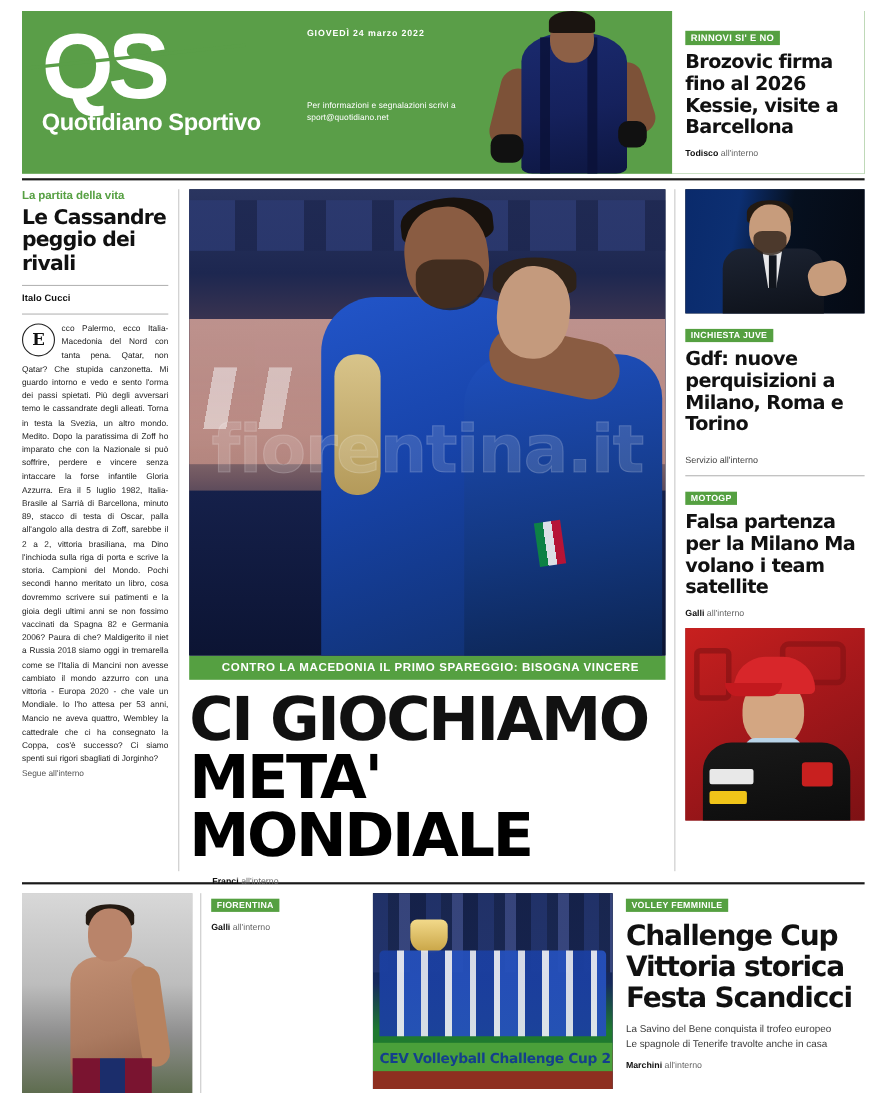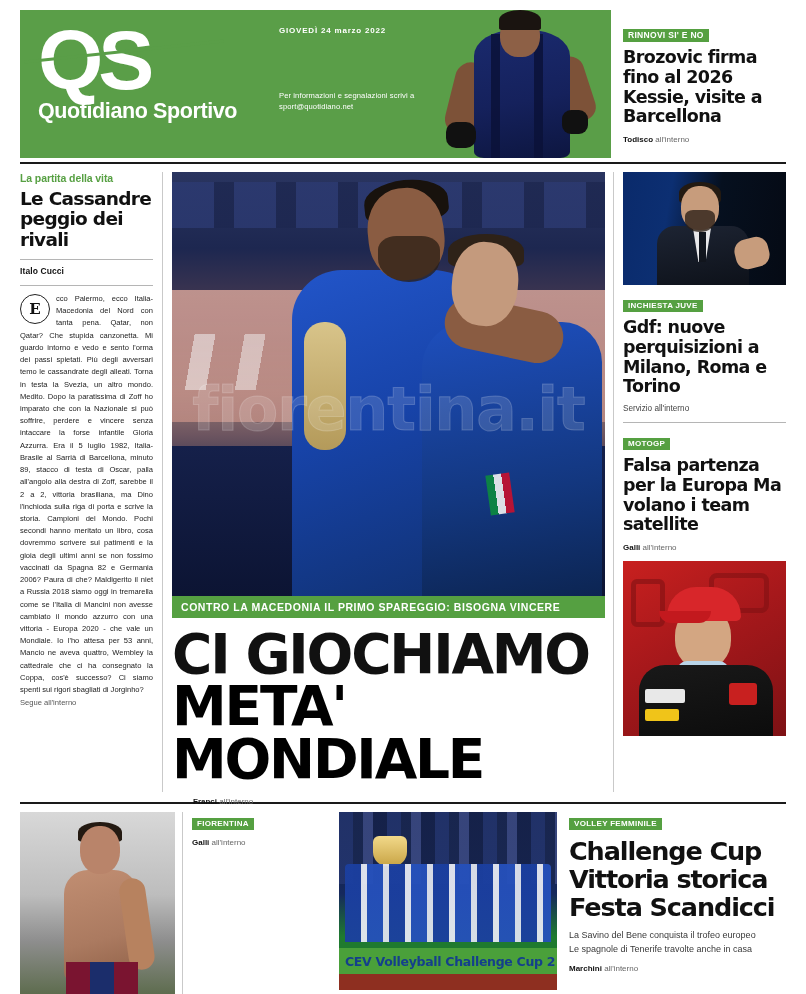--- a/index.html
+++ b/index.html
@@ -359,20 +359,21 @@
     pointer-events: none;
   }
   .photo-caption-bar {
     background: #55a041;
     color: #ffffff;
     font-size: 10.5px;
     font-weight: bold;
     letter-spacing: 0.55px;
     padding: 5px 24px 5px 9px;
     width: 433px;
+    text-align: right;
   }
   .big-head {
     font-family: "DejaVu Sans", sans-serif;
     font-weight: bold;
     font-size: 55px;
     line-height: 0.95;
     letter-spacing: -2.2px;
     color: #111;
     margin-top: 10px;
   }
@@ -409,21 +410,21 @@
   .rc-block { margin-top: 9px; }
   .rc-head {
     font-family: "DejaVu Sans", sans-serif;
     font-weight: bold;
     font-size: 17.5px;
     line-height: 1.13;
     color: #111;
     letter-spacing: -0.6px;
     margin-top: 6px;
   }
-  .rc-sub { font-size: 8.2px; color: #444; margin-top: 7px; }
+  .rc-sub { font-size: 8.2px; color: #444; margin-top: 17px; }
   .rc-rule { border-top: 1px solid #b5b5b5; margin: 9px 0 0 0; }
 
   .moto-photo {
     width: 163px; height: 175px;
     position: relative; overflow: hidden; background: #8f1418;
     margin-top: 9px;
   }
   .moto-bg { position:absolute; inset:0;
     background: linear-gradient(150deg,#c8201f 0%, #a6181b 45%, #7d1114 100%); }
   .moto-logo1 { position:absolute; left:8px; top:18px; width:34px; height:48px;
@@ -619,21 +620,21 @@
       <div class="rc-block">
         <span class="tag sm">INCHIESTA JUVE</span>
         <div class="rc-head">Gdf: nuove perquisizioni a Milano, Roma e Torino</div>
         <div class="rc-sub">Servizio all'interno</div>
       </div>
 
       <div class="rc-rule"></div>
 
       <div class="rc-block">
         <span class="tag sm">MOTOGP</span>
-        <div class="rc-head">Falsa partenza per la Europa Ma volano i team satellite</div>
+        <div class="rc-head">Falsa partenza per la Milano Ma volano i team satellite</div>
         <div class="byline">
           <b>Galli</b>
           <span>all'interno</span>
         </div>
       </div>
 
       <div class="moto-photo">
         <div class="moto-bg"></div>
         <div class="moto-logo1"></div>
         <div class="moto-logo2"></div>

